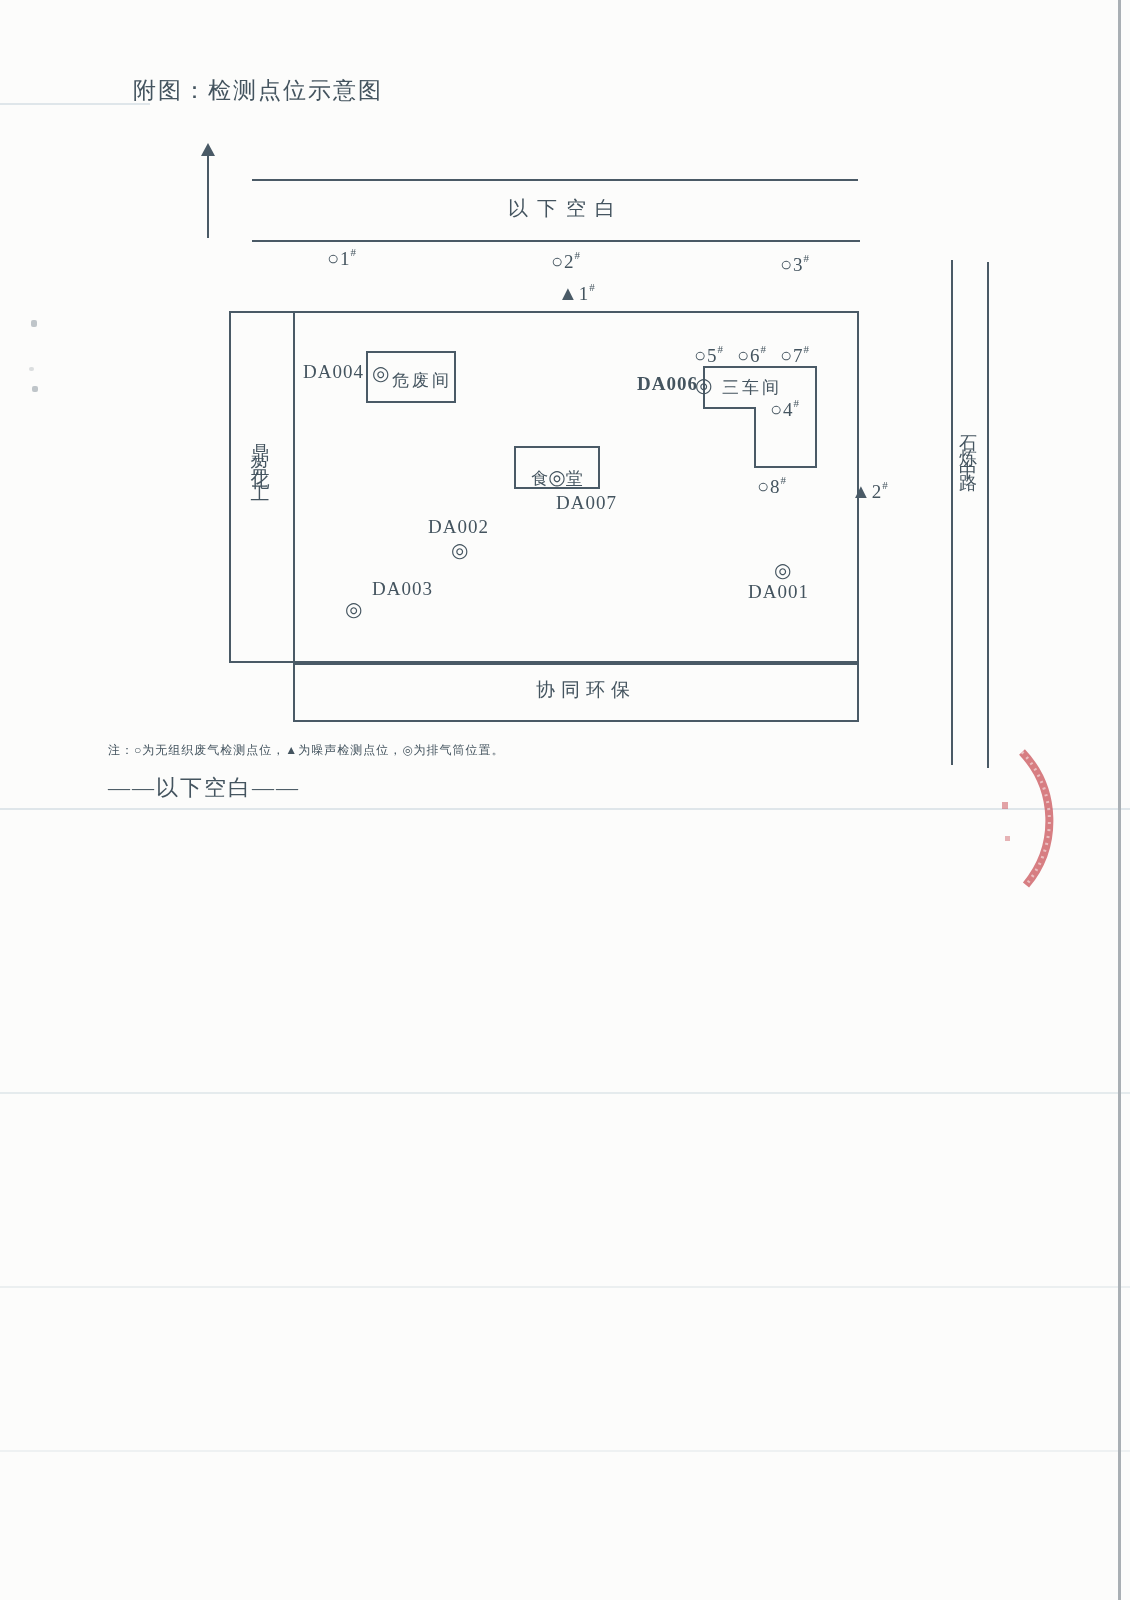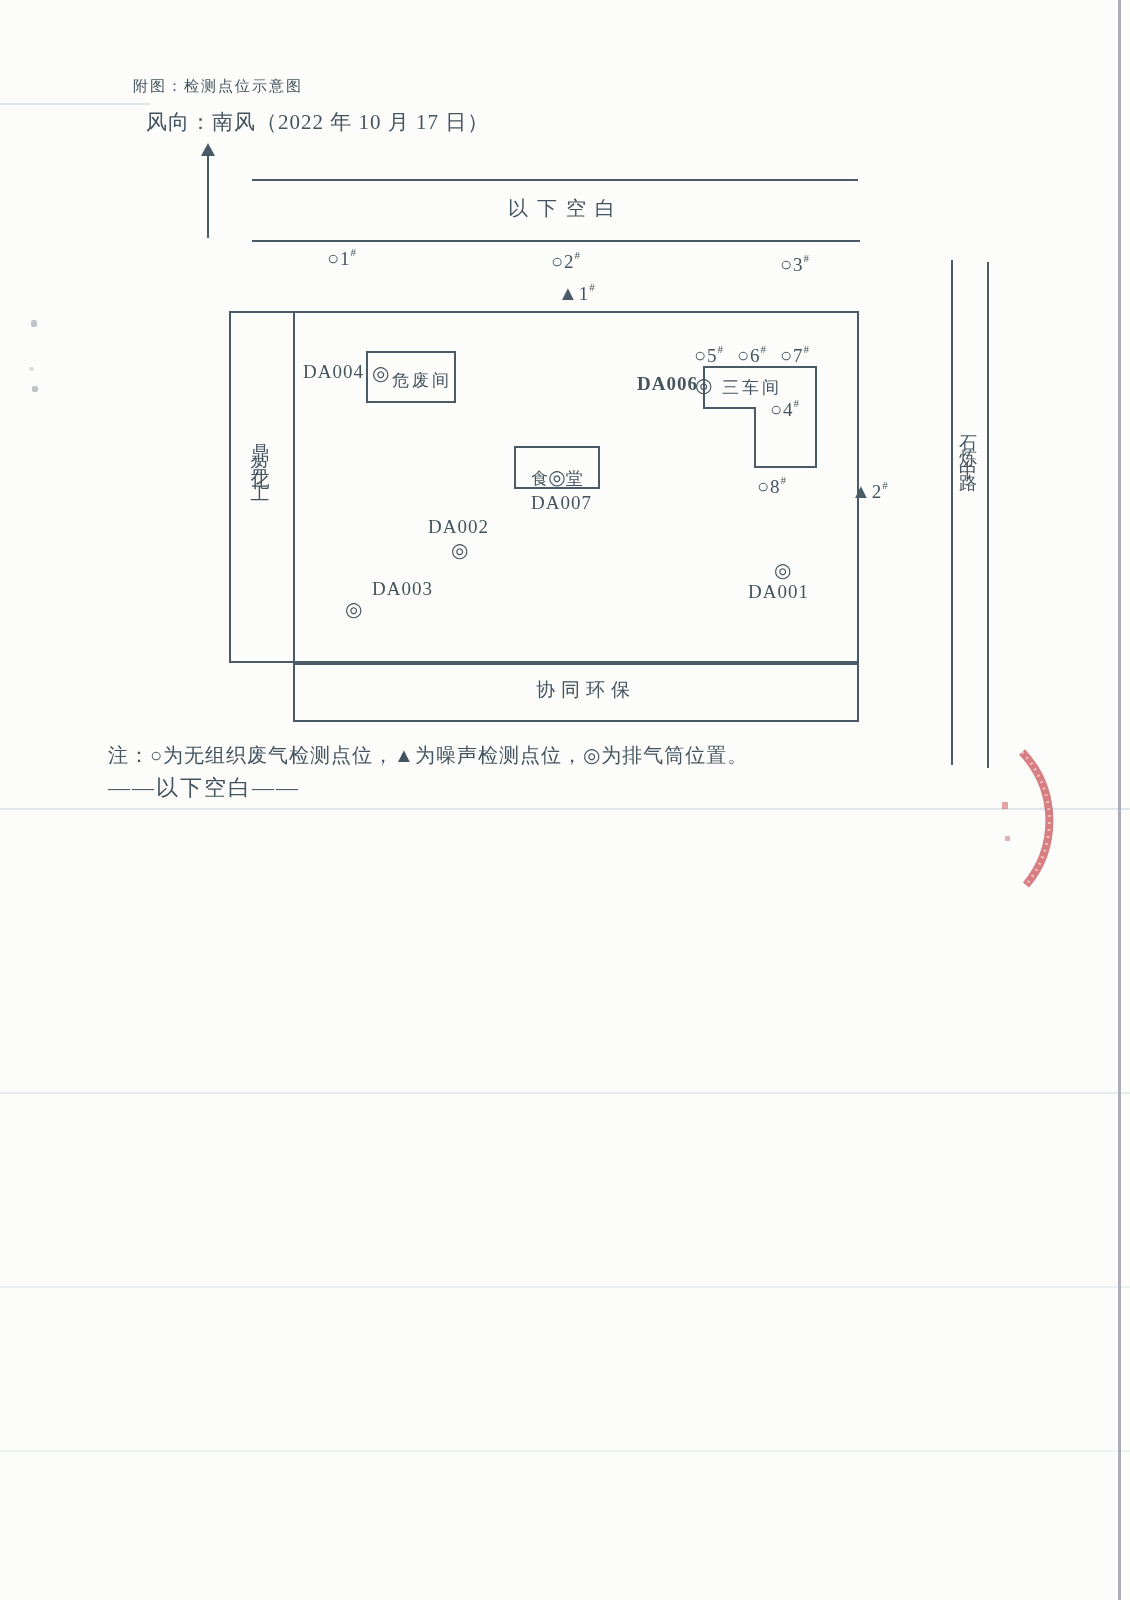--- a/index.html
+++ b/index.html
@@ -7,37 +7,37 @@
     position:relative; width:1130px; height:1600px; margin:0 auto;
     background:#fcfcfb; overflow:hidden;
     font-family:"Liberation Serif","DejaVu Serif",serif;
     color:#44545f;
   }
   .abs{position:absolute;}
   .hline{position:absolute;background:#4a5a66;height:2px;}
   .vline{position:absolute;background:#4a5a66;width:2px;}
   .faint{position:absolute;height:2px;background:#dfe6ea;}
   .txt{position:absolute;line-height:1.15;white-space:nowrap;}
-  .title{font-size:15px;letter-spacing:2px;}
+  .title{font-size:23px;letter-spacing:2px;}
   .wind{font-size:21px;letter-spacing:1px;}
   .roadlabel{font-size:20px;letter-spacing:9px;}
   .box{position:absolute;border:2px solid #4a5a66;background:transparent;box-sizing:border-box;}
   .vtext{
     position:absolute;writing-mode:vertical-lr;text-orientation:upright;
     font-size:19px;letter-spacing:14px;line-height:1;white-space:nowrap;
   }
   .pt{position:absolute;font-size:19px;line-height:1;white-space:nowrap;display:flex;align-items:center;}
   .pt .sym{font-size:20px;margin-right:1px;}
   .pt sup{font-size:11px;vertical-align:super;position:relative;top:-6px;left:1px;}
   .noise .sym{color:#4a5a66;}
   .stacksym{position:absolute;font-size:20px;line-height:1;}
   .dalabel{position:absolute;font-size:19px;line-height:1;letter-spacing:1px;white-space:nowrap;}
   .bname{position:absolute;font-size:17px;letter-spacing:3px;line-height:1;white-space:nowrap;font-family:Liberation Serif, serif;}
   .center-flex{display:flex;align-items:flex-end;justify-content:center;}
-  .note{font-size:20px;letter-spacing:1px;}
+  .note{font-size:12px;letter-spacing:1px;}
   .blank{font-size:22px;letter-spacing:2px;}
   .arrowhead{
     position:absolute;width:0;height:0;
     border-left:7px solid transparent;border-right:7px solid transparent;
     border-bottom:13px solid #4a5a66;
   }
   .speck{position:absolute;background:#8d97a0;border-radius:2px;opacity:.55;}
   .edge{position:absolute;top:0;bottom:0;width:3px;background:#a9afb4;}
 </style>
 </head>
@@ -49,21 +49,20 @@
   <div class="faint" style="left:0;top:808px;width:1130px;"></div>
   <div class="faint" style="left:0;top:1092px;width:1130px;opacity:.8;"></div>
   <div class="faint" style="left:0;top:1286px;width:1130px;opacity:.6;"></div>
   <div class="faint" style="left:0;top:1450px;width:1130px;opacity:.5;"></div>
   <div class="edge" style="left:1118px;"></div>
   <div class="speck" style="left:31px;top:320px;width:6px;height:7px;"></div>
   <div class="speck" style="left:29px;top:367px;width:5px;height:4px;opacity:.3;"></div>
   <div class="speck" style="left:32px;top:386px;width:6px;height:6px;"></div>
 
   <div class="txt title" style="left:133px;top:78px;">附图：检测点位示意图</div>
-  <div class="txt wind" style="left:146px;top:110px;">风向：南风（2022 年 10 月 17 日）</div>
 
   <div class="arrowhead" style="left:201px;top:143px;"></div>
   <div class="vline" style="left:207px;top:155px;height:83px;"></div>
 
   <div class="hline" style="left:252px;top:179px;width:606px;"></div>
   <div class="txt roadlabel" style="left:508px;top:197px;">以下空白</div>
   <div class="hline" style="left:252px;top:240px;width:608px;"></div>
 
   <span class="pt" style="left:327px;top:248px;">
     <span class="sym">○</span>
@@ -137,21 +136,21 @@
     <span class="sym">▲</span>
       <span>2</span>
       <sup>#</sup>
   </span>
 
   <div class="box center-flex" style="left:514px;top:446px;width:86px;height:43px;">
     <span class="bname" style="position:static;letter-spacing:0;">
       <span>食</span><span style="font-size:20px;">◎</span><span>堂</span>
     </span>
   </div>
-  <div class="dalabel" style="left:531px;top:493px;">DA007</div>
+  <div class="dalabel" style="left:556px;top:493px;">DA007</div>
 
   <div class="dalabel" style="left:428px;top:517px;text-align:center;">DA002</div>
   <span class="stacksym" style="left:451px;top:540px;">◎</span>
 
   <div class="dalabel" style="left:340px;top:579px;margin-left:32px;">DA003</div>
   <span class="stacksym" style="left:345px;top:599px;">◎</span>
 
   <span class="stacksym" style="left:774px;top:560px;">◎</span>
   <div class="dalabel" style="left:748px;top:582px;">DA001</div>
 

